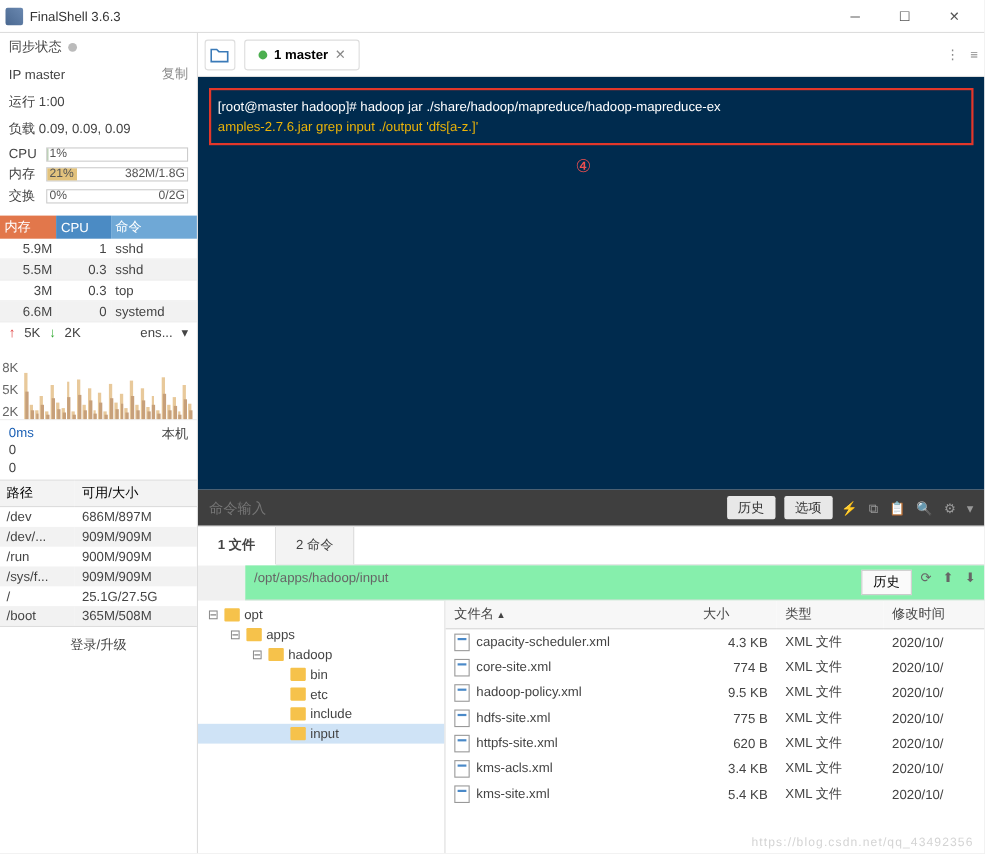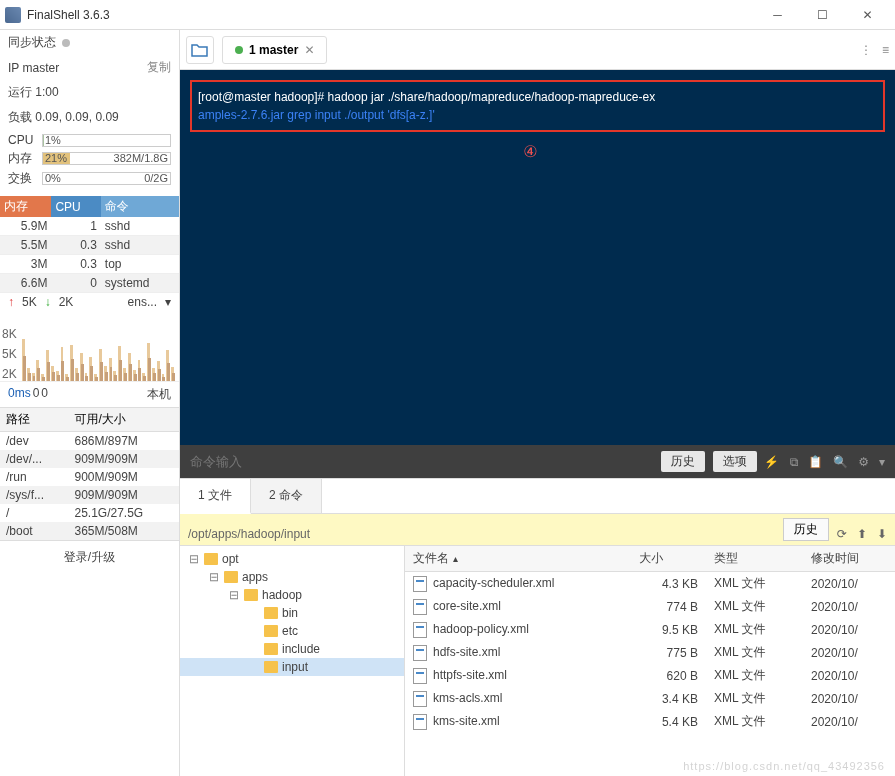--- a/index.html
+++ b/index.html
@@ -40,56 +40,56 @@
 .net-row { display:flex; gap:8px; padding:2px 8px; align-items:center; color:#444;}
 .arrow-up{color:#d33;}
 .arrow-down{color:#3a3;}
 .spark { height:70px; position:relative; padding:0 8px; }
 .spark-labels { position:absolute; left:2px; top:16px; bottom:0; display:flex; flex-direction:column; justify-content:space-between; font-size:10px; color:#666;}
 .spark-bars { position:absolute; left:22px; right:4px; bottom:0; top:0; display:flex; align-items:flex-end; gap:1px;}
 .bar { width:3px; background:#e8c99b;}
 .bar2 { width:3px; background:#c7a07a; margin-left:-3px;}
 
 .lat-row { display:flex; padding:4px 8px; gap:10px; color:#444; border-top:1px solid #eee;}
-.lat-col { display:flex; gap:2px;}
+.lat-col { display:flex; flex-direction:column; gap:2px;}
 .lat-label{color:#1a5fb4;}
 
 .disk-table { width:100%; border-collapse:collapse; font-size:12px;}
 .disk-table th{ text-align:left; padding:3px 6px; background:#f3f3f3; font-weight:normal; border-top:1px solid #ddd; border-bottom:1px solid #ddd;}
 .disk-table td{ padding:2px 6px; color:#444;}
 .disk-table tr.alt{background:#f2f2f2;}
 
 .login-row{ text-align:center; padding:8px; color:#444; border-top:1px solid #ddd; cursor:pointer;}
 
 
 .tabbar { height: 40px; background:#fff; display:flex; align-items:center; border-bottom:1px solid #ddd; padding:0 6px; gap:8px;}
 .folder-btn { width:28px; height:28px; display:flex; align-items:center; justify-content:center; border:1px solid #ddd; border-radius:3px; cursor:pointer; color:#3a7ab8;}
 .tabchip { display:flex; align-items:center; gap:6px; padding:6px 12px; border:1px solid #ddd; border-radius:3px; cursor:pointer;}
 .tabchip .dot{ width:8px; height:8px; border-radius:50%; background:#4caf50;}
 .tabchip .close{ color:#888;}
 .content-icons { margin-left:auto; display:flex; gap:10px; color:#888;}
 
 .terminal { flex:0 0 auto; background:#002b4e; color:#b8d1e8; padding:8px; position:relative; font-family:"Consolas",monospace; font-size:13px; line-height:1.5; height:375px;}
 .term-box { border:2px solid #e3372a; padding:6px; margin:2px;}
 .term-prompt { color:#fff;}
-.term-body { color:#3b82f6;}
+.term-body { color:#eab308;}
 .term-ann { position:absolute; top:70px; left:48%; color:#f05050; font-size:16px;}
 
 .cmdbar { background:#3f3f3f; display:flex; align-items:center; padding:6px 10px; gap:8px; color:#aaa;}
 .cmdbar input { flex:1; background:transparent; border:none; color:#e5e5e5; font-size:13px; outline:none;}
 .cmdbar .btn { background:#e8e8e8; color:#333; padding:2px 10px; border-radius:2px; cursor:pointer;}
 .cmdbar .icons{ display:flex; gap:10px; color:#999; align-items:center;}
 .cmdbar .bolt{ color:#4caf50;}
 
 .bottom-tabs { background:#fff; display:flex; border-top:1px solid #ddd; border-bottom:1px solid #ddd;}
-.bt-tab{ padding:8px 18px; border-right:1px solid #ddd; cursor:pointer; color:#444; font-weight:normal;}
+.bt-tab{ padding:8px 18px; border-right:1px solid #ddd; cursor:pointer; color:#444; font-weight:bold;}
 .bt-tab.active{ background:#fff; border-bottom:2px solid #fff; margin-bottom:-1px;}
 .bt-tab.inactive{ background:#f3f3f3; font-weight:normal;}
 
-.pathbar { background:#fef9c3; display:flex; align-items:flex-end; padding:4px 8px; gap:8px; border-bottom:1px solid #ddd;}
+.pathbar { background:#86efac; display:flex; align-items:flex-start; padding:4px 8px; gap:8px; border-bottom:1px solid #ddd;margin-left:43px;}
 .pathbar .path{ flex:1; color:#666;}
 .pathbar .btn { border:1px solid #ccc; padding:2px 10px; cursor:pointer; background:#fafafa;}
 .pathbar .icons{ display:flex; gap:10px; color:#666;}
 
 .explorer { flex:1; display:flex; background:#fff; overflow:hidden;}
 .tree { width:225px; border-right:1px solid #ddd; padding:4px 0; overflow-y:auto;}
 .tree-item{ display:flex; align-items:center; padding:2px 4px; gap:4px; color:#444; cursor:pointer;}
 .tree-toggle{ width:12px; text-align:center; color:#888;}
 .tree-folder{ width:14px; height:12px; background:#f6c24b; border-radius:1px; display:inline-block;}
 .tree-item.sel{ background:#cfe3f6;}

